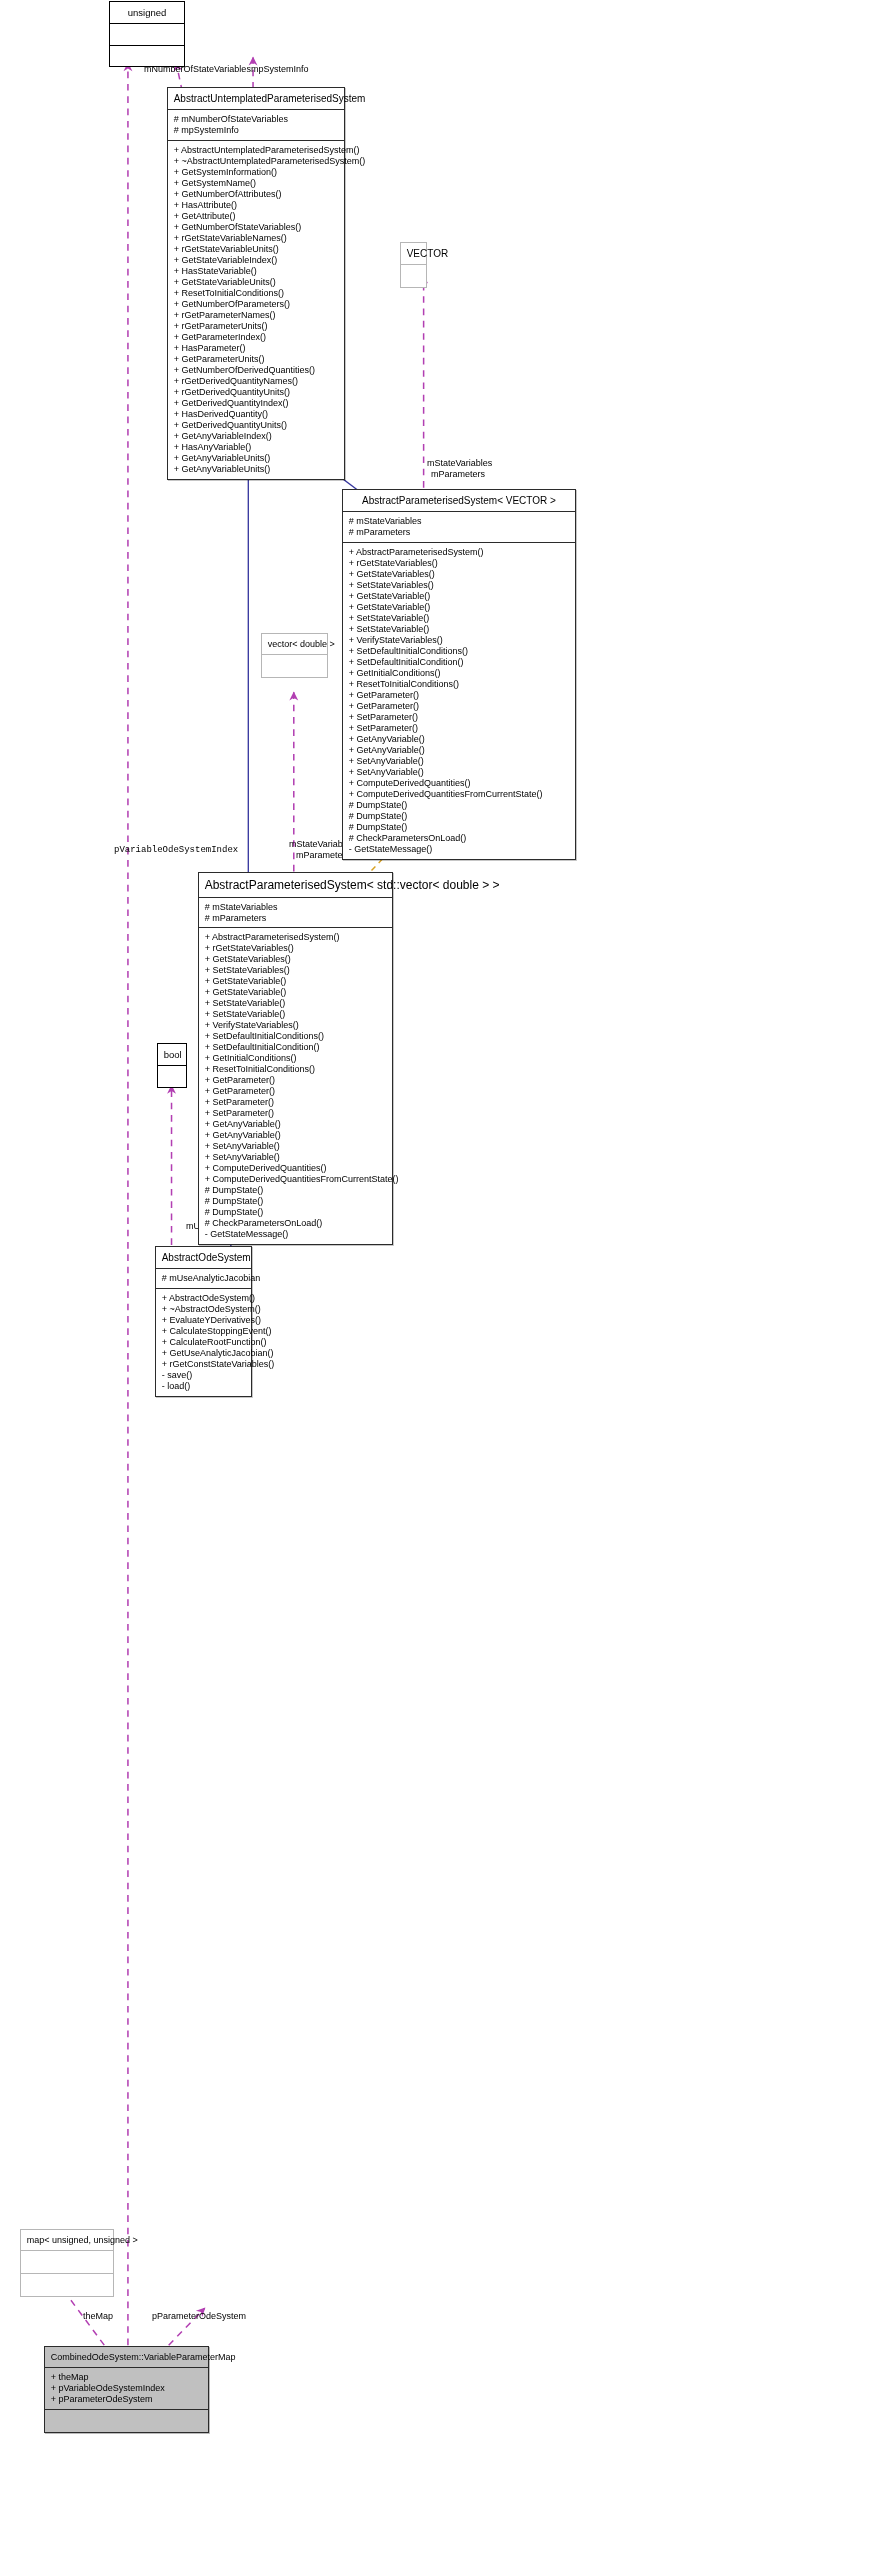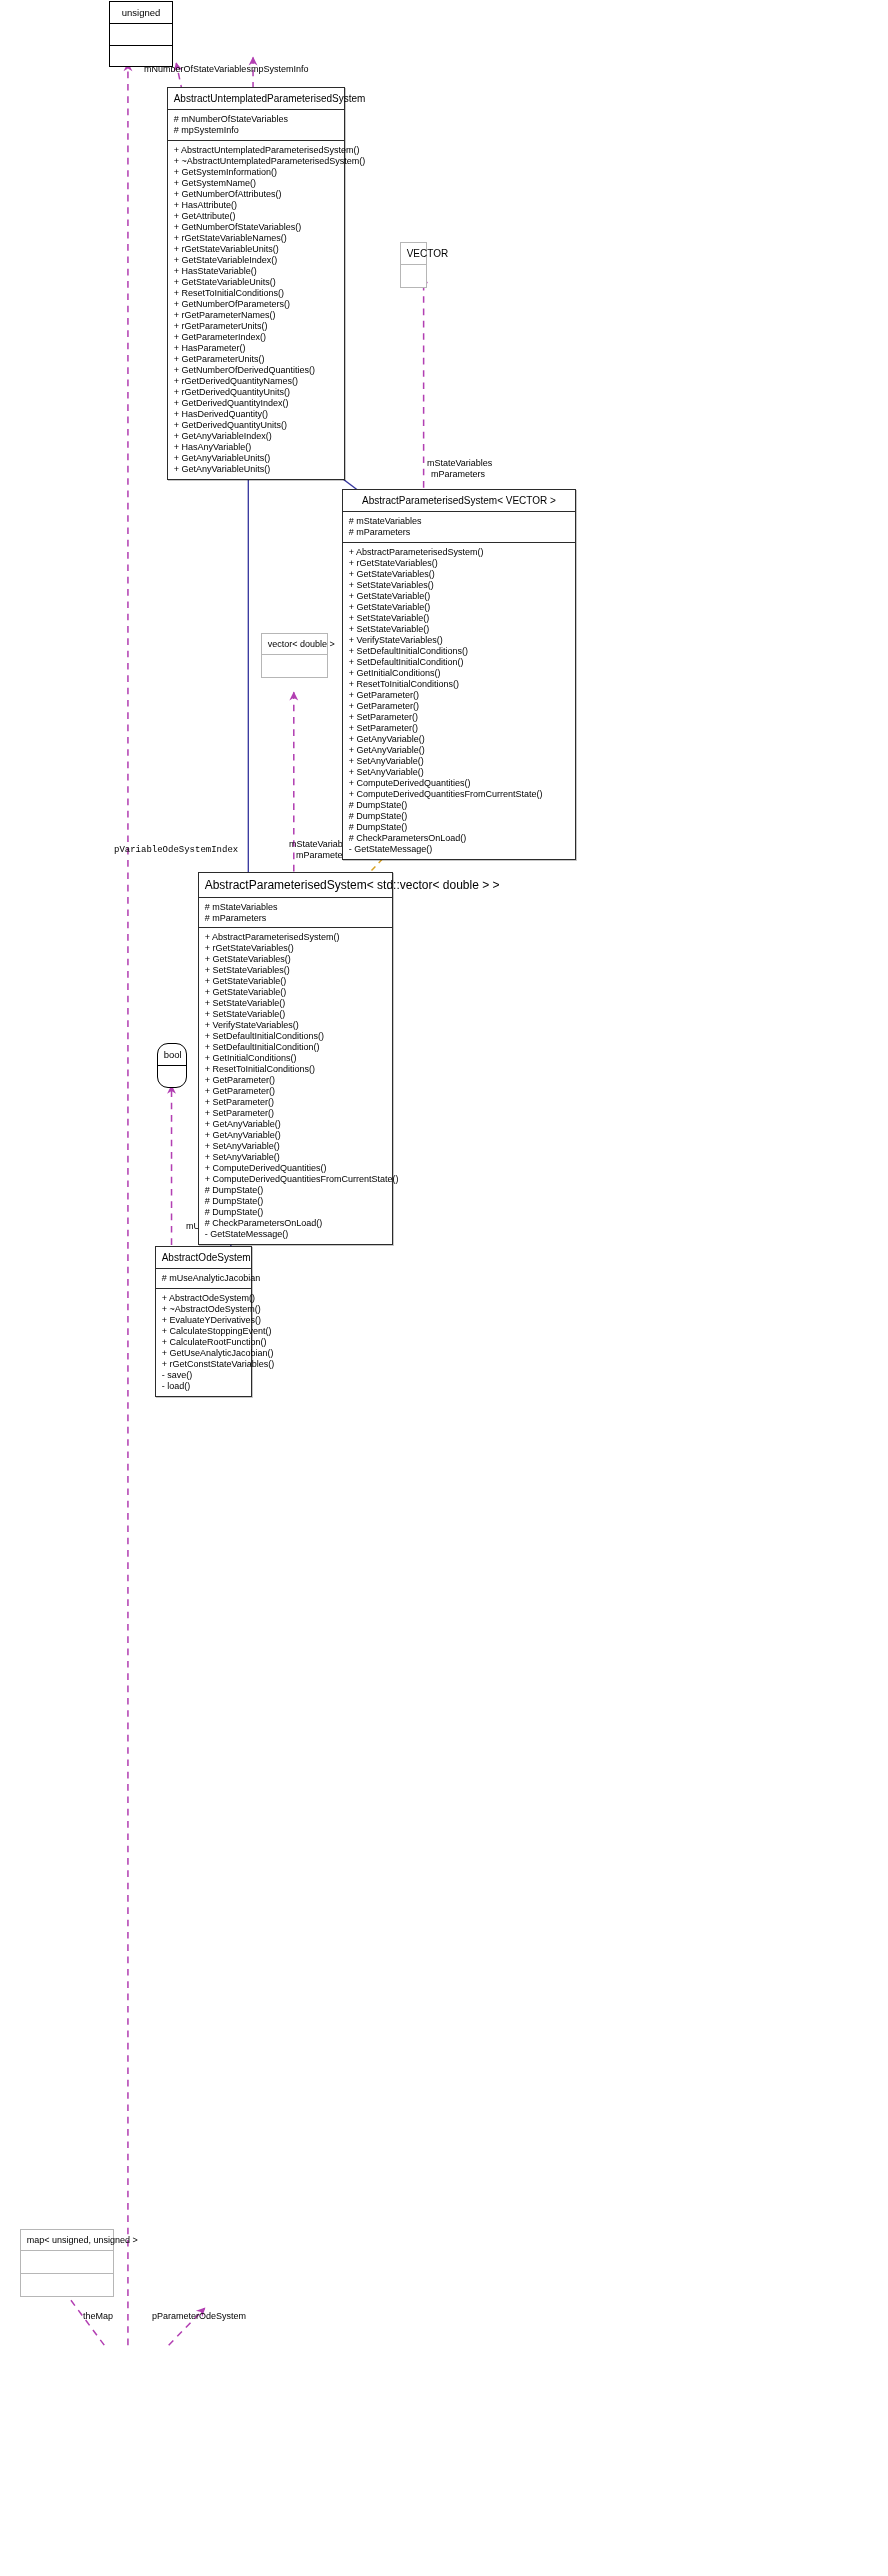--- a/index.html
+++ b/index.html
@@ -109,21 +109,21 @@
   <div class="elabel" style="left:378px;top:845px;">&lt; std::vector&lt; double &gt; &gt;</div>
 
   <div class="elabel" style="left:114px;top:845px;font-family:Liberation Mono, monospace;">pVariableOdeSystemIndex</div>
 
   <div class="elabel" style="left:186px;top:1221px;">mUseAnalyticJacobian</div>
 
   <div class="elabel" style="left:83px;top:2311px;">theMap</div>
 
   <div class="elabel" style="left:152px;top:2311px;">pParameterOdeSystem</div>
 
-  <div class="node black" style="left:109px;top:0.9px;width:64px;">
+  <div class="node black" style="left:109px;top:0.9px;width:76px;">
     <div class="hdr">unsigned</div>
     <div class="sect">
         <div class="empty"></div>
       </div>
     <div class="sect">
         <div class="empty"></div>
       </div>
   </div>
 
 
@@ -250,21 +250,21 @@
         <div class="row">+ ComputeDerivedQuantities()</div>
         <div class="row">+ ComputeDerivedQuantitiesFromCurrentState()</div>
         <div class="row"># DumpState()</div>
         <div class="row"># DumpState()</div>
         <div class="row"># DumpState()</div>
         <div class="row"># CheckParametersOnLoad()</div>
         <div class="row">- GetStateMessage()</div>
       </div>
   </div>
 
-  <div class="node black" style="left:157px;top:1043px;width:30px;border-radius:11px;">
+  <div class="node black" style="left:157px;top:1043px;width:30px;">
     <div class="hdr">bool</div>
     <div class="sect">
         <div class="empty"></div>
       </div>
   </div>
 
   <div class="node strong" style="left:155px;top:1246px;width:97px;">
     <div class="hdr">AbstractOdeSystem</div>
     <div class="sect">
         <div class="row"># mUseAnalyticJacobian</div>
@@ -285,15 +285,26 @@
   <div class="node light" style="left:20px;top:2229px;width:94px;">
     <div class="hdr" style="font-size:9px;">map&lt; unsigned, unsigned &gt;</div>
     <div class="sect">
         <div class="empty"></div>
       </div>
     <div class="sect">
         <div class="empty"></div>
       </div>
   </div>
 
+  <div class="node current" style="left:44px;top:2346px;width:165px;">
+    <div class="hdr" style="font-size:9px;">CombinedOdeSystem::VariableParameterMap</div>
+    <div class="sect">
+        <div class="row">+ theMap</div>
+        <div class="row">+ pVariableOdeSystemIndex</div>
+        <div class="row">+ pParameterOdeSystem</div>
+      </div>
+    <div class="sect">
+        <div class="empty"></div>
+      </div>
+  </div>
 
 </div>
 
 
 </body></html>

